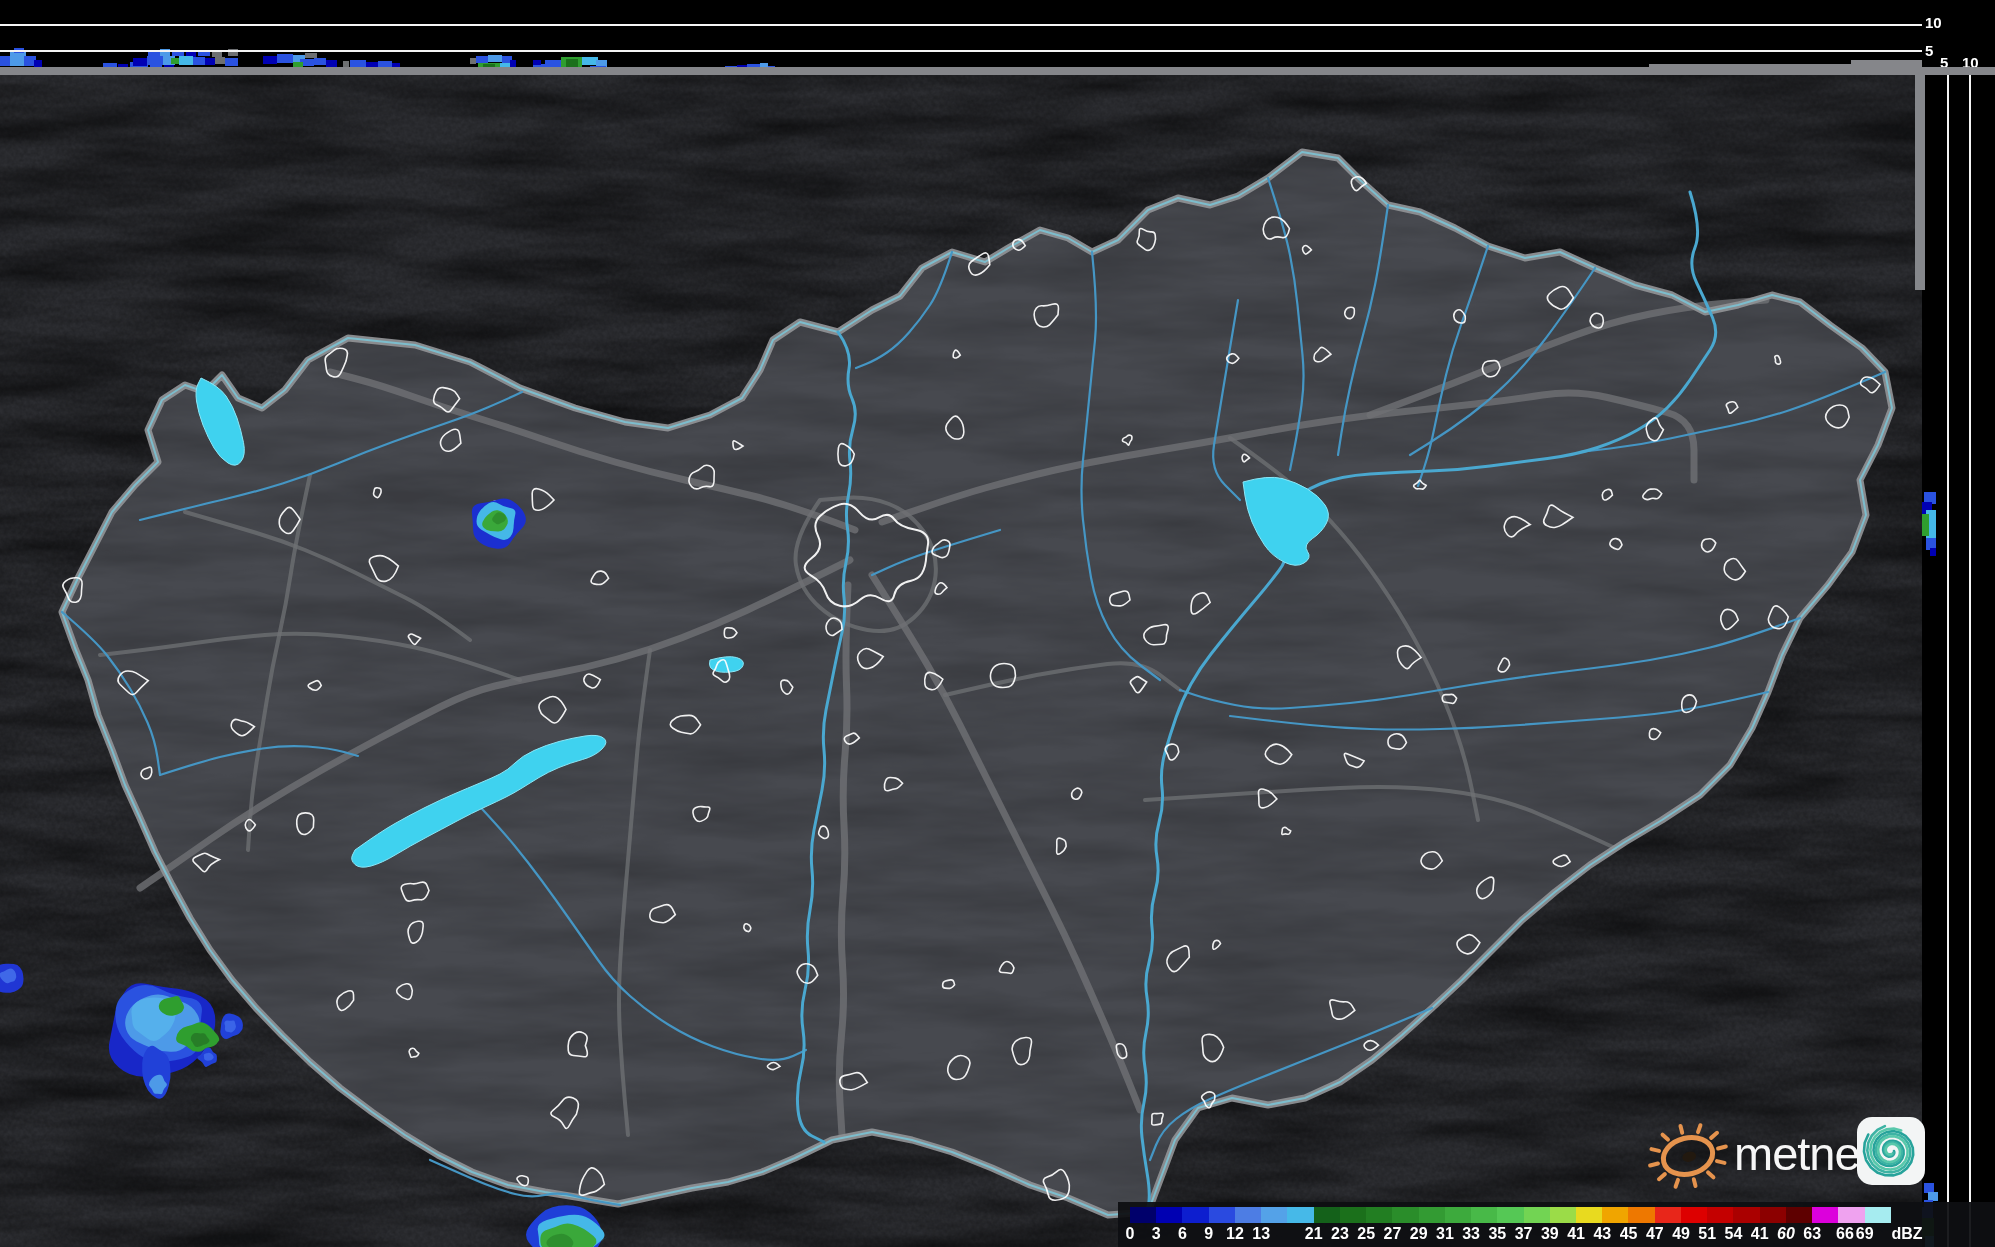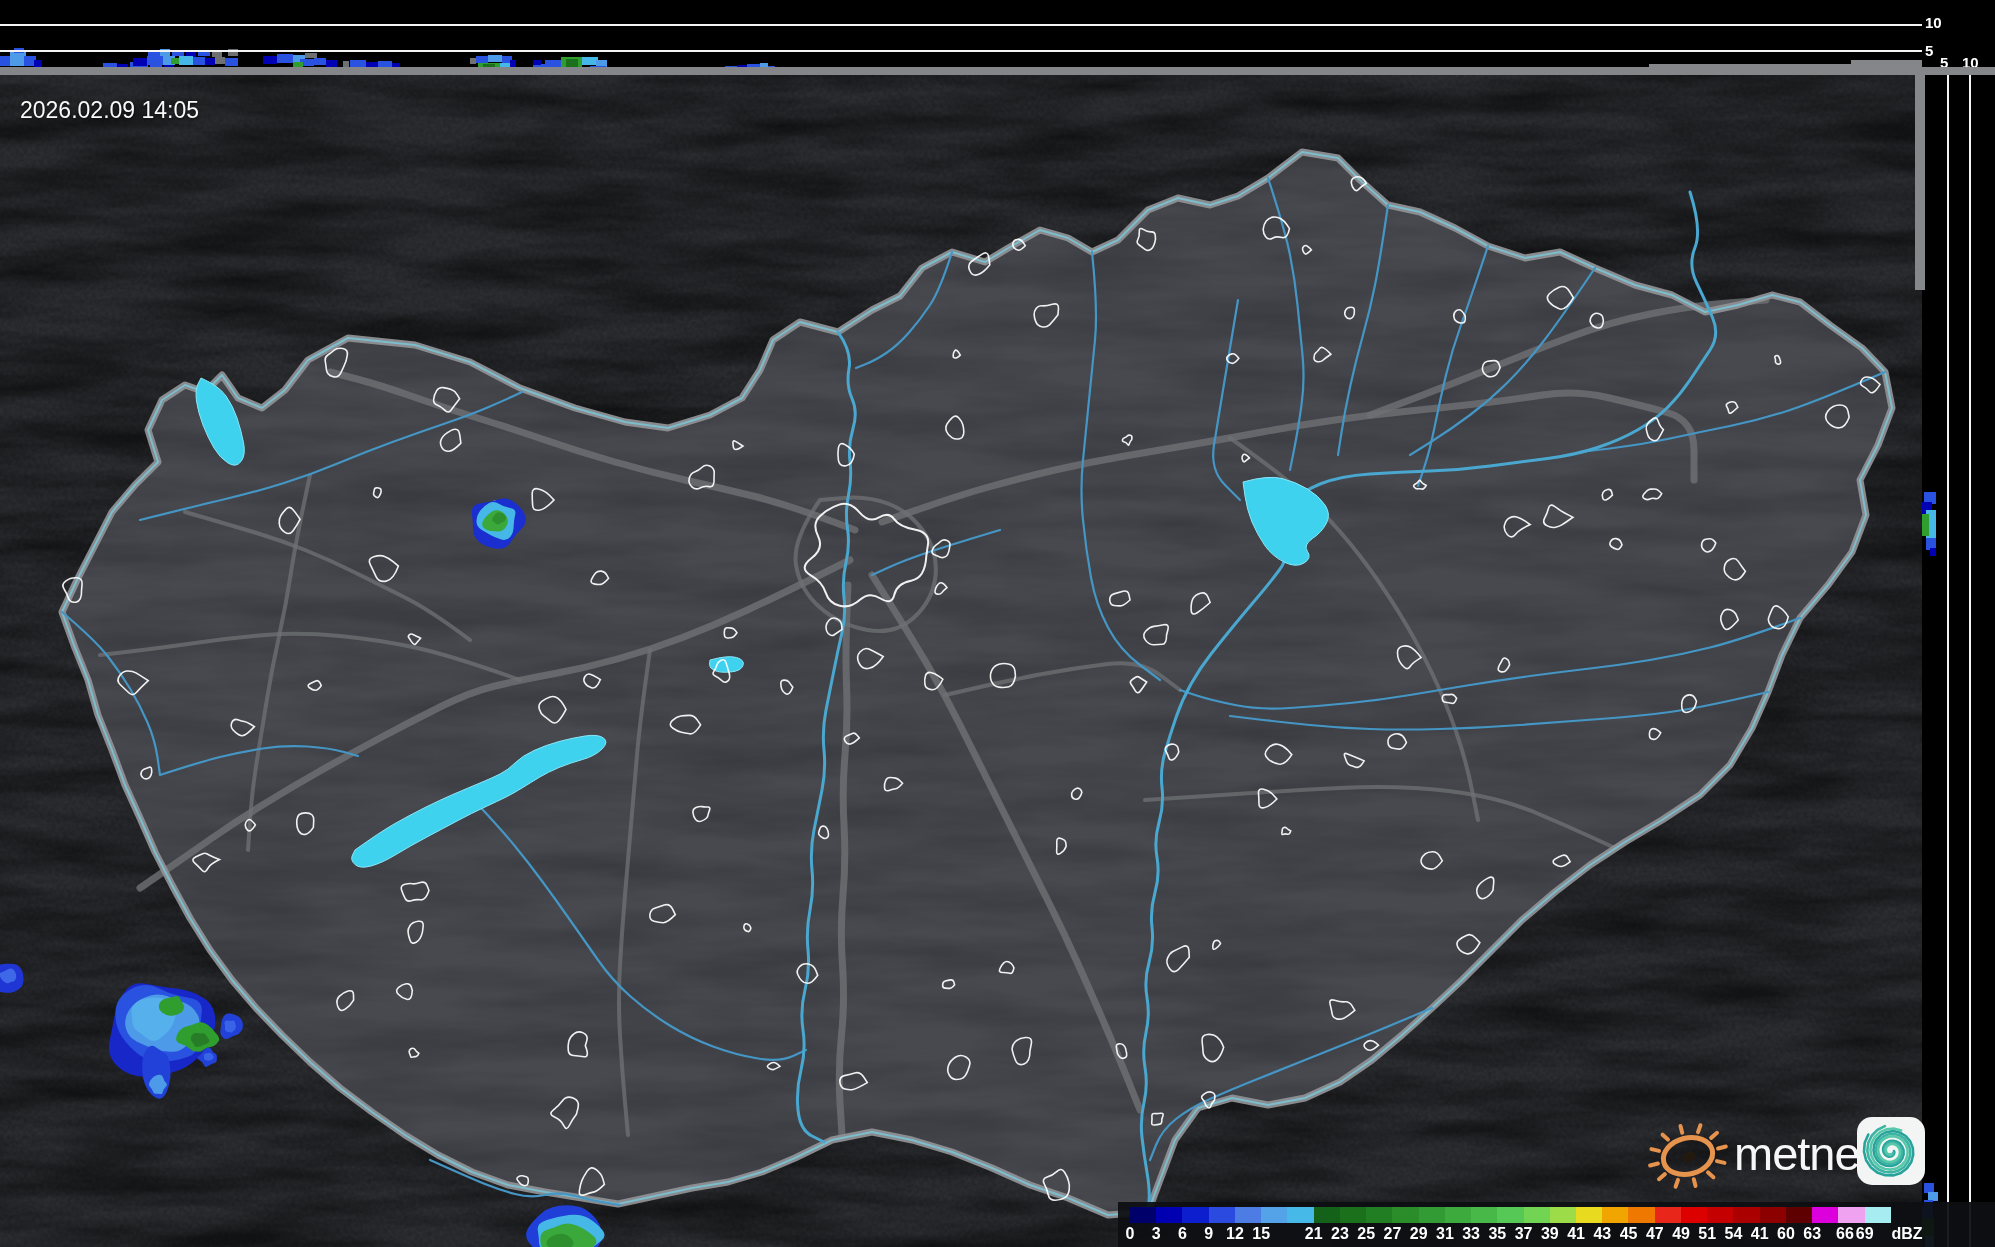--- a/index.html
+++ b/index.html
@@ -342,21 +342,20 @@
         <path d="M16.421165082603693 976 Q15.664448501008936 980.9256419631148 13.173000964874046 981.3987124631956 Q10.681553428739155 981.8717829632765 8.768928011978836 982.9131865691063 Q6.856302595218516 983.9545901749361 5.190198939363571 982.5600297889055 Q3.5240952835086254 981.1654694028749 2.0514469194128284 979.6722653782331 Q0.5787985553170314 978.1790613535914 -0.23995833617976237 975.7595912853807 Q-1.0587152276765561 973.34012121717 1.4799394268035515 972.3726669243786 Q4.018594081283659 971.4052126315871 5.534401184322206 970.3996330844084 Q7.050208287360753 969.3940535372296 9.339626900438418 968.7237761537207 Q11.629045513516084 968.0534987702117 13.453395635783695 969.6881877848799 Q15.277745758051305 971.3228767995481 15.849455420327498 973.661438399774 Q16.421165082603693 976 16.042806791806314 978.4628209815573 L15.664448501008936 980.9256419631148 Z" fill="#3f68e8"></path>
         <path d="M602.5702487035072 1235 Q599.7293453535826 1250.3873652025875 588.5503247092743 1253.6811992705716 Q577.3713040649659 1256.975033338556 565.5876260812381 1257.77194550984 Q553.8039480975103 1258.5688576811242 543.8557209607948 1254.1047475069713 Q533.9074938240792 1249.6406373328184 528.690877360384 1242.320318666409 Q523.4742608966887 1235 528.4502010691157 1227.5698845394186 Q533.4261412415426 1220.1397690788372 542.0936682448244 1212.8453973324354 Q550.7611952481061 1205.5510255860336 566.1019969667548 1205.3539165533261 Q581.4427986854035 1205.1568075206185 589.9925776029947 1212.6554739778628 Q598.542356520586 1220.1541404351071 600.5563026120467 1227.5770702175537 Q602.5702487035072 1235 601.149797028545 1242.6936826012939 L599.7293453535826 1250.3873652025875 Z" fill="#1f3fd8"></path>
         <path d="M607.4930150345899 1237 Q591.348347575477 1247.178140483341 586.0896417612183 1253.9359383408228 Q580.8309359469597 1260.6937361983048 569.9105218802056 1257.1657471554317 Q558.9901078134515 1253.6377581125587 549.1521672627927 1251.5713093289858 Q539.3142267121339 1249.5048605454128 539.1375804045406 1243.2524302727065 Q538.9609340969473 1237 537.7795962621393 1230.1555897882067 Q536.5982584273313 1223.3111795764135 546.8094475149728 1220.0182879951672 Q557.0206366026143 1216.7253964139209 568.899543822841 1215.0642896852057 Q580.7784510430675 1213.4031829564906 589.3804586976287 1218.6665304084386 Q597.9824663521899 1223.9298778603866 602.7377406933899 1230.4649389301933 Q607.4930150345899 1237 599.4206813050334 1242.0890702416705 L591.348347575477 1247.178140483341 Z" fill="#45b8e8"></path>
         <path d="M598.1844681885093 1240 Q592.2596329044072 1249.2048965766094 586.8271642407163 1252.6969967420528 Q581.3946955770255 1256.189096907496 573.6973477885127 1255.1061916678061 Q566 1254.0232864281163 559.781042920705 1253.5515126331402 Q553.5620858414098 1253.079738838164 547.6412437900844 1250.7952828844934 Q541.720401738759 1248.5108269308228 540.7943379702922 1244.2554134654115 Q539.8682742018252 1240 540.7632446255765 1235.7336872572312 Q541.6582150493277 1231.4673745144623 547.9978387871056 1229.6015117807074 Q554.3374625248834 1227.7356490469526 560.1687312624417 1225.0526158012444 Q566 1222.3695825555362 572.6757093231193 1224.1646001595013 Q579.3514186462387 1225.9596177634667 584.0313151274964 1228.9992819118954 Q588.7112116087542 1232.0389460603242 593.4478398986317 1236.019473030162 Q598.1844681885093 1240 595.2220505464583 1244.6024482883047 L592.2596329044072 1249.2048965766094 Z" fill="#3aa83a"></path>
         <path d="M573.7714352257317 1243 Q571.8843237652154 1246.427520273742 570.9797960877919 1248.6580989767826 Q570.0752684103684 1250.8886776798233 566.4266150628755 1251.3371884743842 Q562.7779617153827 1251.7856992689449 559.0892968791266 1251.822145603025 Q555.4006320428704 1251.858591937105 553.3183182213693 1250.0243395533898 Q551.2360043998681 1248.1900871696748 548.7802281380364 1246.6802029069504 Q546.3244518762045 1245.1703186442257 546.3899284607297 1243.0096831171795 Q546.4554050452549 1240.8490475901333 548.2626035971261 1239.019530698402 Q550.0698021489975 1237.1900138066705 552.8127901238016 1235.7884368932241 Q555.5557780986057 1234.386859979778 559.242042138103 1233.9291209419866 Q562.9283061776001 1233.4713819041956 565.9405604353136 1234.779198597063 Q568.9528146930271 1236.0870152899304 570.5353258469277 1237.7929803479788 Q572.1178370008281 1239.498945406027 572.9446361132799 1241.2494727030135 Q573.7714352257317 1243 572.8278794954736 1244.7137601368709 L571.8843237652154 1246.427520273742 Z" fill="#2e8f2e"></path>
       </g>
     </svg>
   <div id="edgeBar"></div>
 
   <div id="titleBlock">
-    <div id="timeStamp">2026.02.09 14:05</div>
   </div>
 
   <div id="legend">
     <div id="legendBar">
         <span style="width: 26.24px; background: rgb(0, 0, 107);"></span>
         <span style="width: 26.24px; background: rgb(0, 0, 178);"></span>
         <span style="width: 26.24px; background: rgb(13, 30, 207);"></span>
         <span style="width: 26.24px; background: rgb(42, 74, 224);"></span>
         <span style="width: 26.24px; background: rgb(77, 125, 228);"></span>
         <span style="width: 26.24px; background: rgb(84, 162, 232);"></span>
@@ -383,41 +382,41 @@
         <span style="width: 26.24px; background: rgb(220, 0, 220);"></span>
         <span style="width: 26.24px; background: rgb(239, 162, 239);"></span>
         <span style="width: 26.24px; background: rgb(166, 236, 240);"></span>
       </div>
     <div id="legendLabels">
         <span class="tick" style="left: 12px;">0</span>
         <span class="tick" style="left: 38.24px;">3</span>
         <span class="tick" style="left: 64.48px;">6</span>
         <span class="tick" style="left: 90.72px;">9</span>
         <span class="tick" style="left: 116.96px;">12</span>
-        <span class="tick" style="left: 143.2px;">15</span>
+        <span class="tick" style="left: 143.2px;">13</span>
         <span class="tick" style="left: 169.44px; margin-top: 32px;">18</span>
         <span class="tick" style="left: 195.68px;">21</span>
         <span class="tick" style="left: 221.92px; text-align: center;">23</span>
         <span class="tick" style="left: 248.16px;">25</span>
         <span class="tick" style="left: 274.4px;">27</span>
         <span class="tick" style="left: 300.64px;">29</span>
         <span class="tick" style="left: 326.88px;">31</span>
         <span class="tick" style="left: 353.12px;">33</span>
         <span class="tick" style="left: 379.36px;">35</span>
         <span class="tick" style="left: 405.6px;">37</span>
         <span class="tick" style="left: 431.84px;">39</span>
         <span class="tick" style="left: 458.08px;">41</span>
         <span class="tick" style="left: 484.32px;">43</span>
         <span class="tick" style="left: 510.56px;">45</span>
         <span class="tick" style="left: 536.8px;">47</span>
         <span class="tick" style="left: 563.04px;">49</span>
         <span class="tick" style="left: 589.28px;">51</span>
         <span class="tick" style="left: 615.52px;">54</span>
         <span class="tick" style="left: 641.76px;">41</span>
-        <span class="tick" style="left: 668px;">60</span>
+        <span class="tick" style="left: 668px; font-style: italic;">60</span>
         <span class="tick" style="left: 694.24px;">63</span>
         <span class="tick" style="left: 720.48px; padding-left: 13px;">66</span>
         <span class="tick" style="left: 746.72px;">69</span>
         <span class="tick" style="left: 788.96px;">dBZ</span>
       </div>
   </div>
 
   <div id="logo">
     <svg id="sunIcon" width="84" height="84">
         <g transform="rotate(-14 40 42)">

